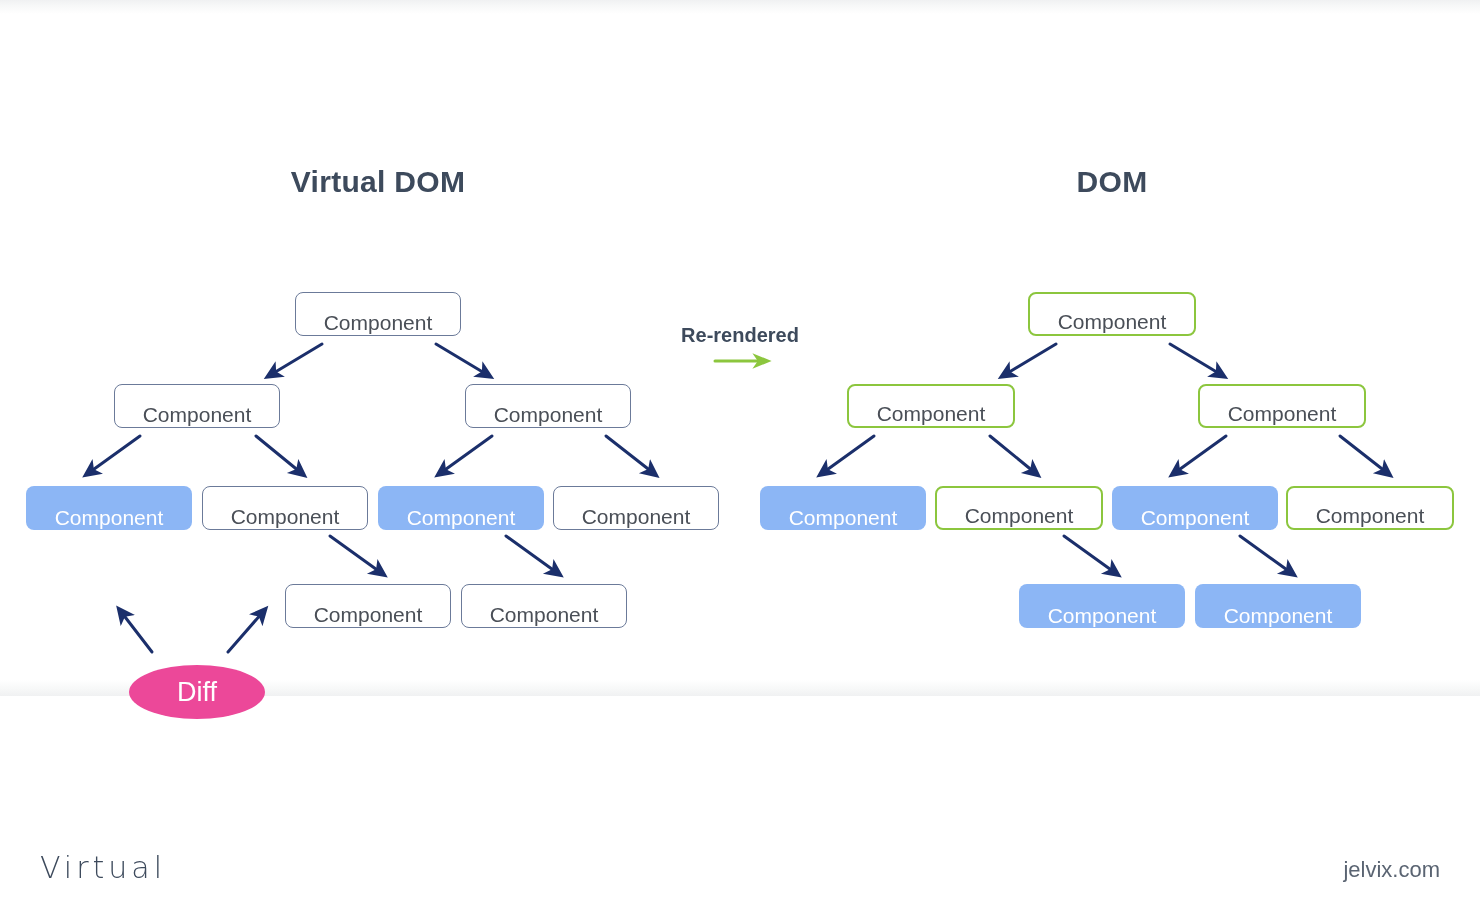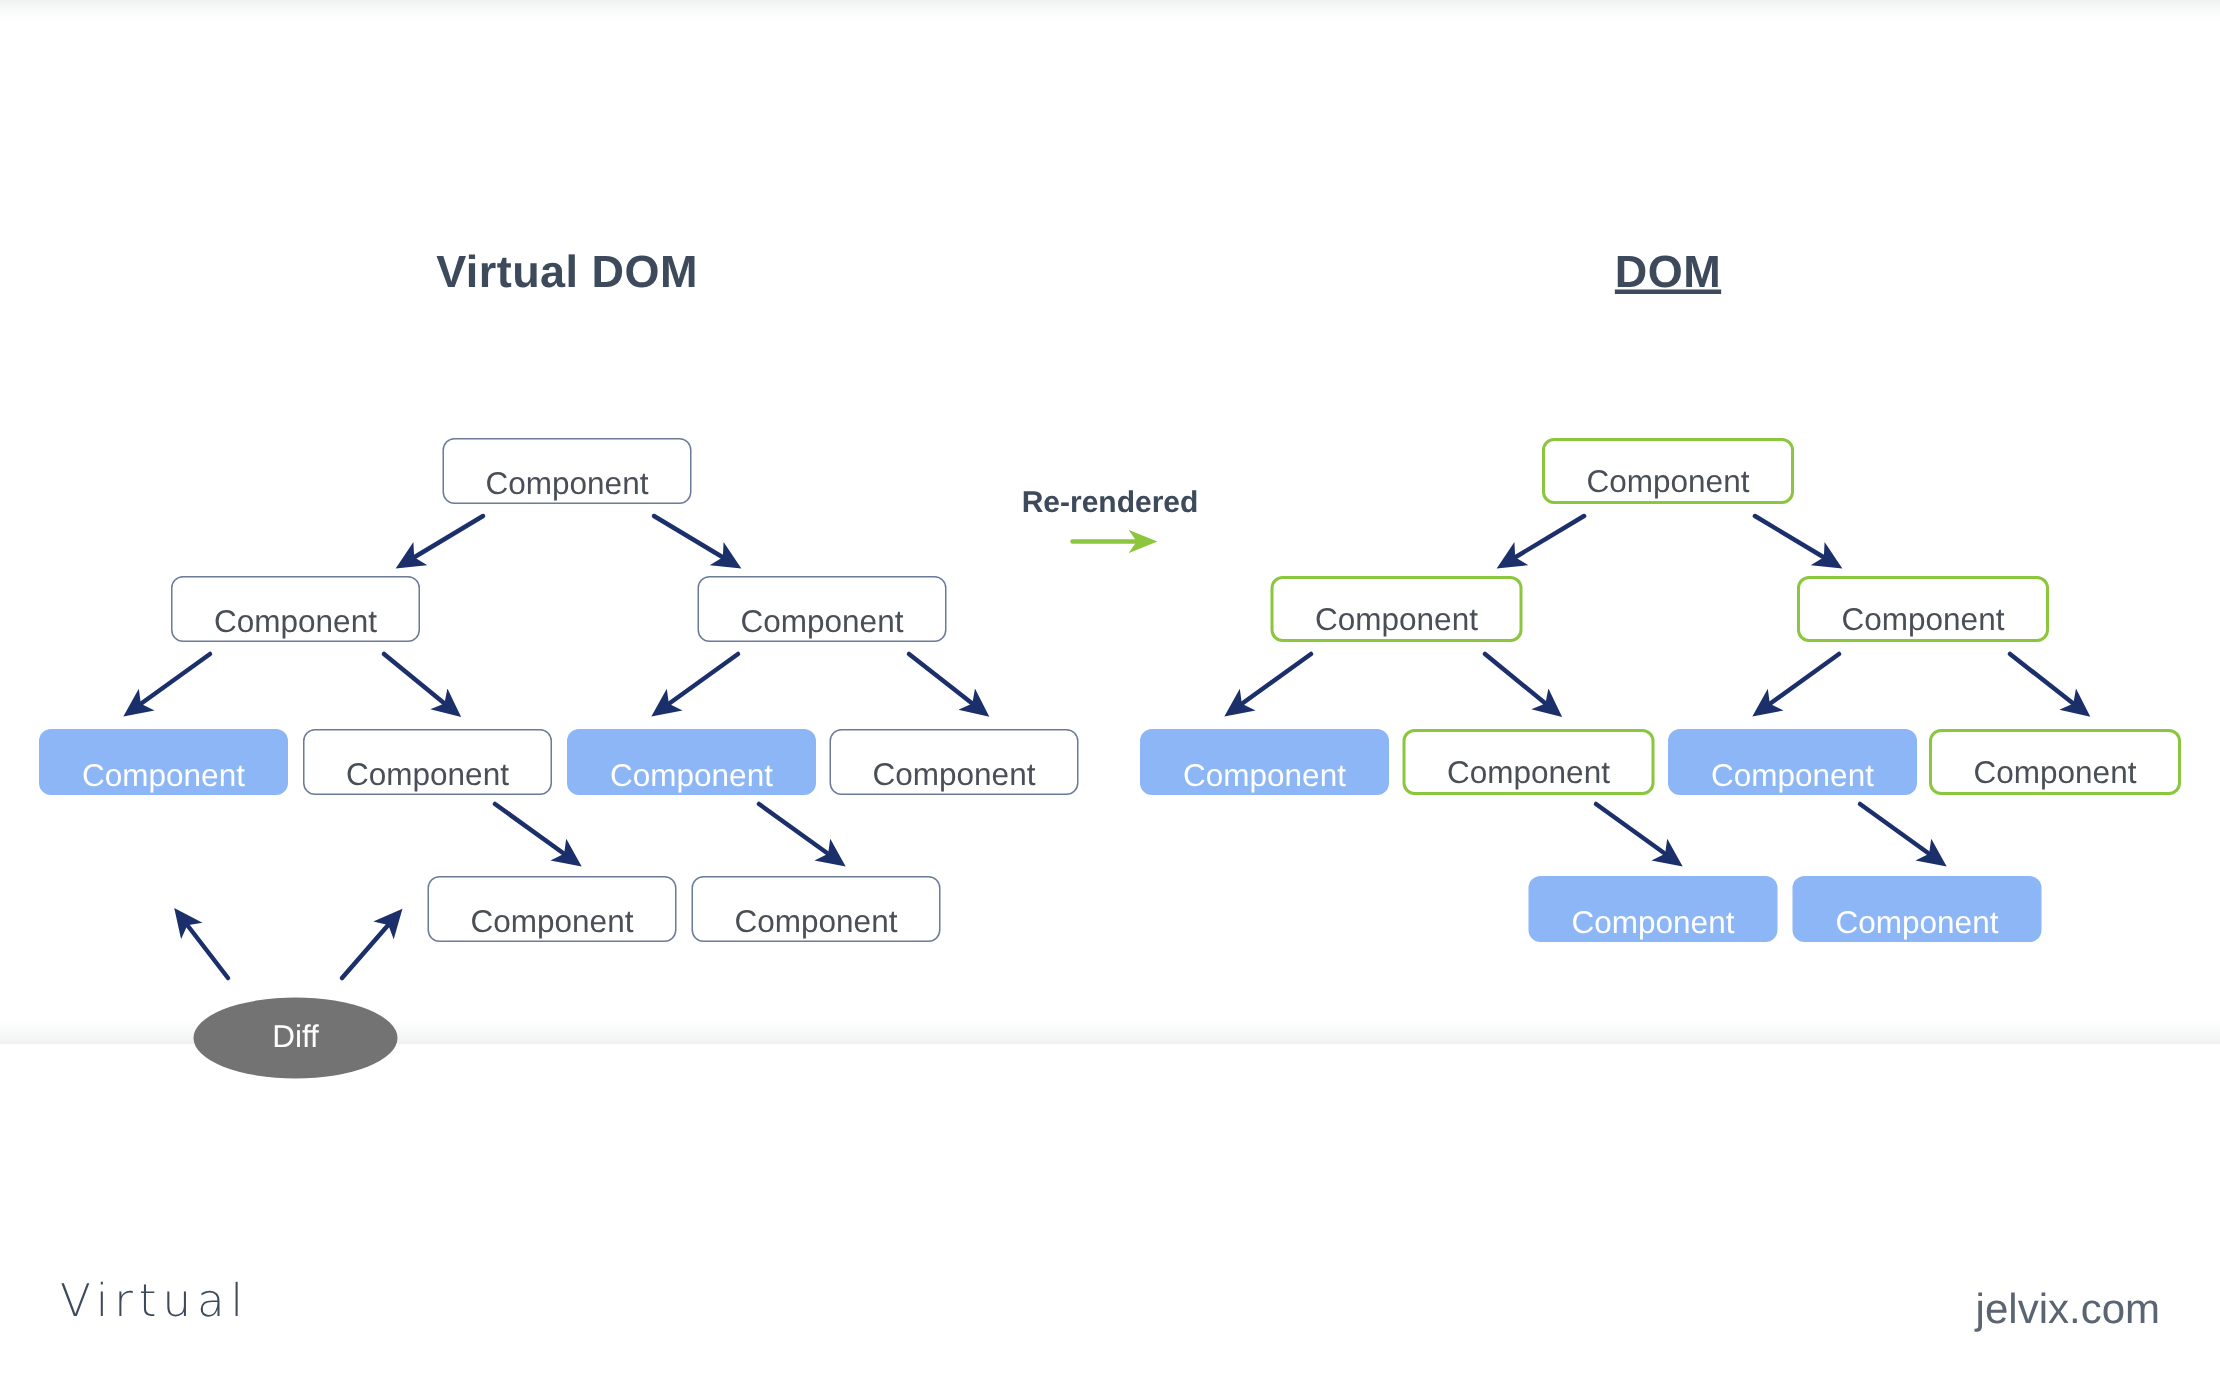--- a/index.html
+++ b/index.html
@@ -73,26 +73,26 @@
     border: none;
     color: #ffffff;
   }
 
   
   .diff-ellipse {
     position: absolute;
     width: 136px;
     height: 54px;
     border-radius: 50%;
-    background: #737373;
+    background: #ec4899;
     color: #ffffff;
     display: flex;
     align-items: center;
     justify-content: center;
-    font-size: 21px;
+    font-size: 27px;
     transform: translateX(-50%);
   }
 
   
   .rerender-label {
     position: absolute;
     font-size: 20px;
     font-weight: bold;
     color: #3d4a5c;
     white-space: nowrap;
@@ -124,35 +124,35 @@
     top: 855px;
     transform: translateX(-50%);
     font-size: 22px;
     color: #c9cdd2;
     white-space: nowrap;
   }
   .footer-site {
     position: absolute;
     right: 40px;
     top: 857px;
-    font-size: 28px;
+    font-size: 22px;
     color: #5a6472;
     white-space: nowrap;
   }
 </style>
 </head>
 <body>
 
 <div id="stage">
 
   <div class="edge-band-top"></div>
   <div class="edge-band-bottom"></div>
 
   <div class="section-title" style="left:378px; top:165px;">Virtual DOM</div>
-  <div class="section-title" style="left:1112px; top:165px;text-decoration:underline;">DOM</div>
+  <div class="section-title" style="left:1112px; top:165px;">DOM</div>
 
   <div class="rerender-label" style="left:740px; top:324px;">Re-rendered</div>
 
   <svg id="arrow-layer" viewBox="0 0 1480 920" width="1480" height="920" xmlns="http://www.w3.org/2000/svg">
     <defs>
       <marker id="navy-head" markerWidth="7" markerHeight="7" refX="3.2" refY="3" orient="auto">
         <path d="M0,0 L6.4,3 L0,6 L1.6,3 Z" fill="#1b2f6b"></path>
       </marker>
       <marker id="green-head" markerWidth="7" markerHeight="7" refX="3.2" refY="3" orient="auto">
         <path d="M0,0.4 L6.4,3 L0,5.6 L1.8,3 Z" fill="#8cc63e"></path>

